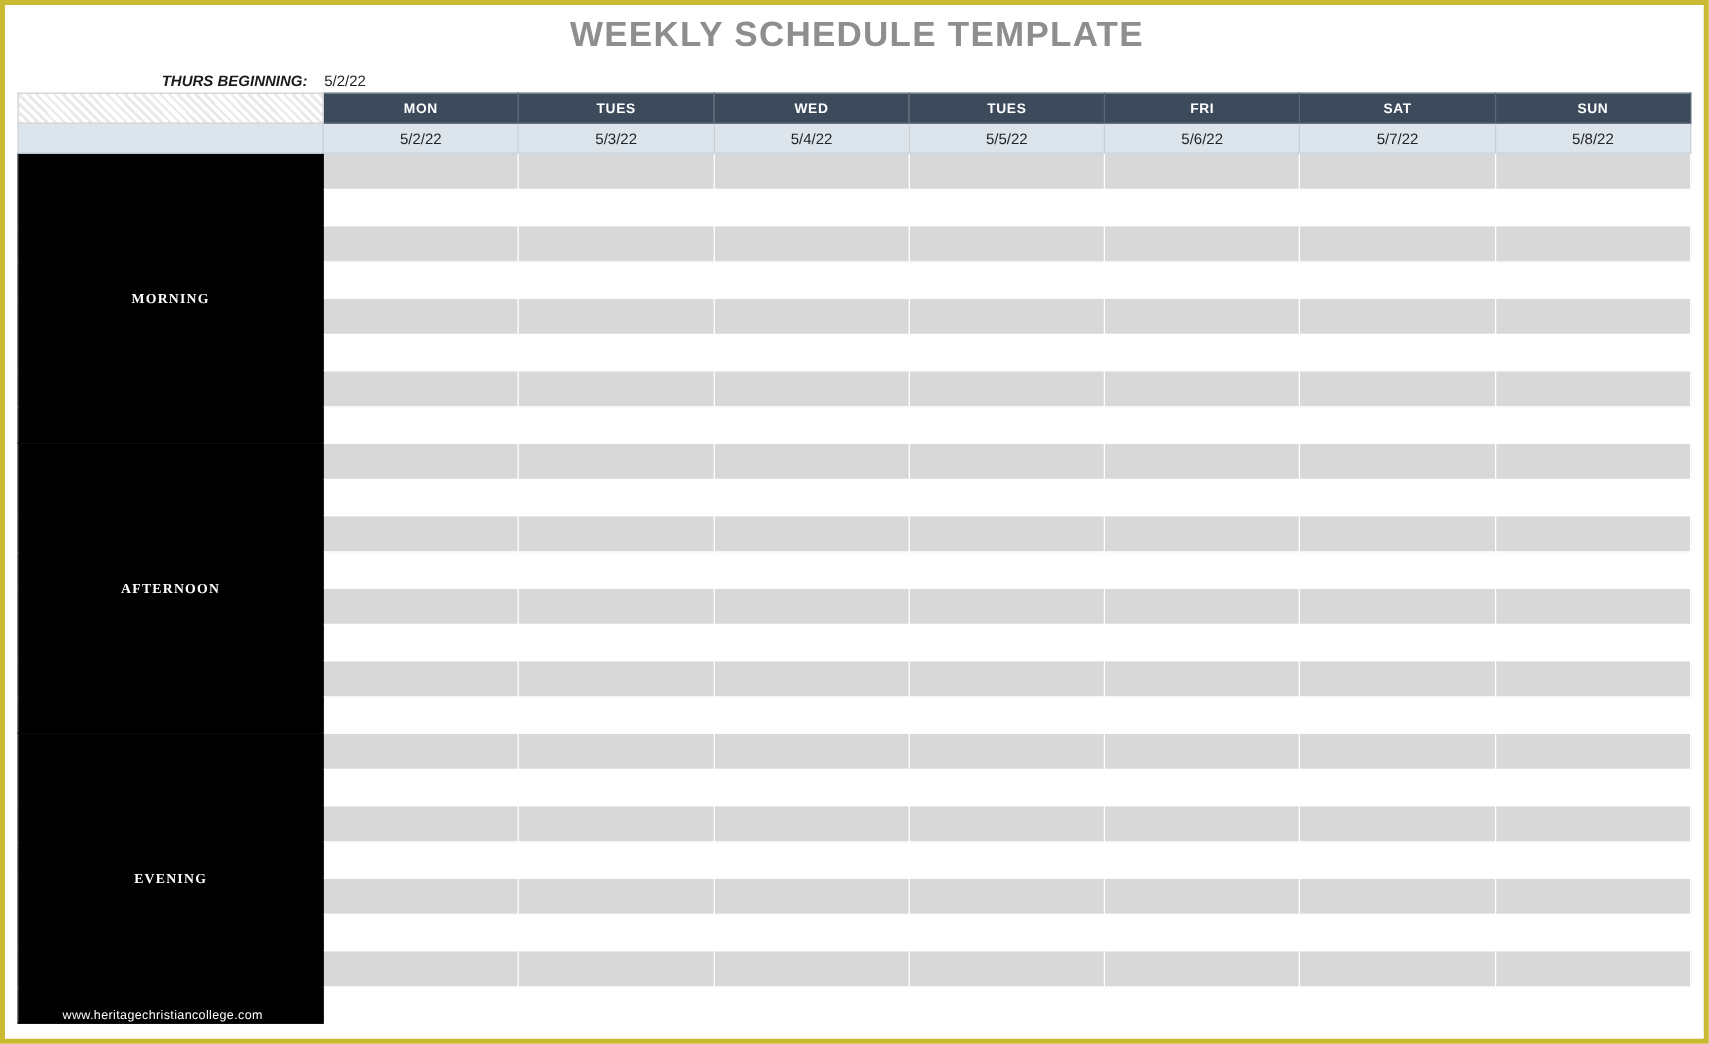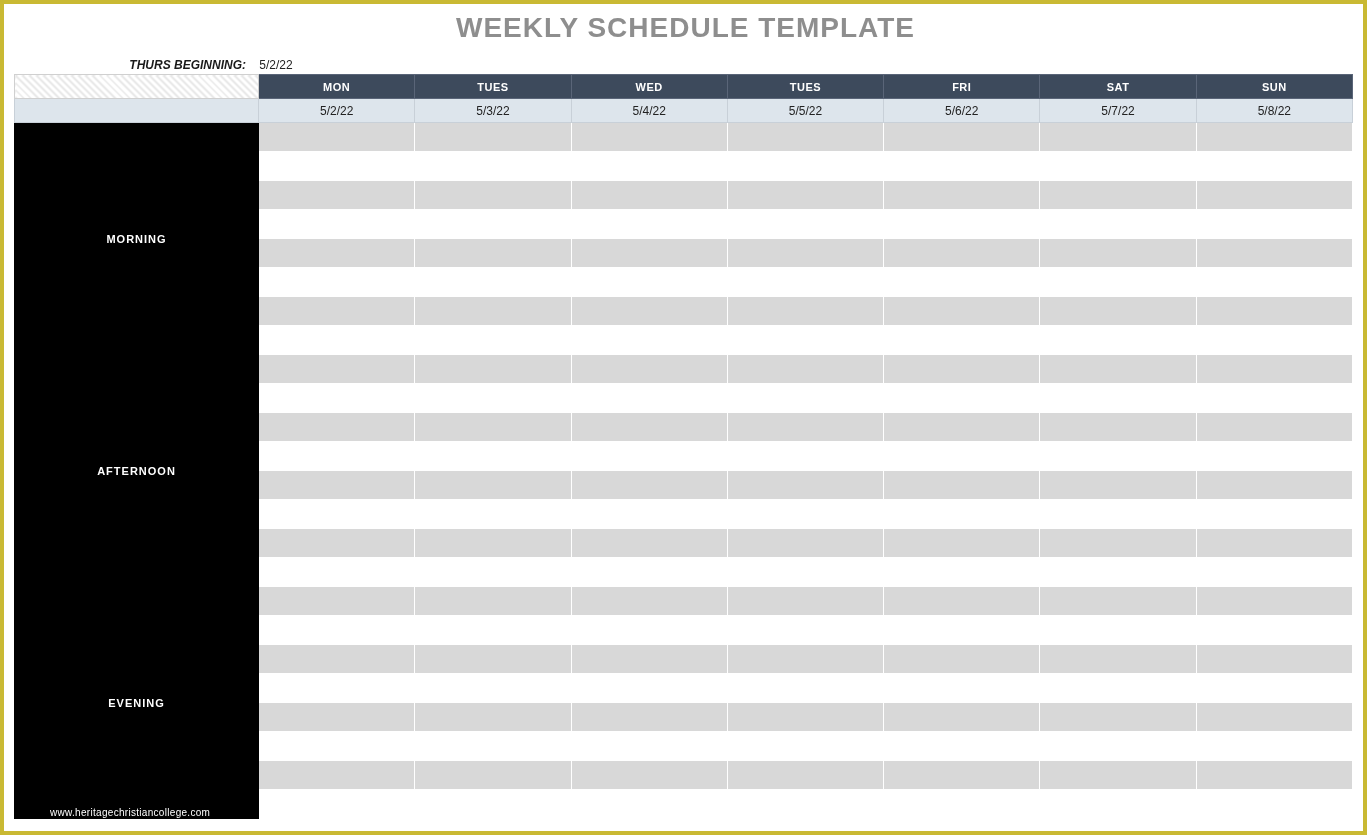--- a/index.html
+++ b/index.html
@@ -81,20 +81,21 @@
   }
   td.period-label {
     background: #000;
     color: #fff;
     font-size: 11px;
     font-weight: 700;
     text-align: center;
     letter-spacing: 1px;
     border: 1px solid #000;
     vertical-align: middle;
+    font-family: Liberation Serif, serif;
   }
   td.slot {
     height: 29px;
     border: 1px solid #fff;
   }
   .shade { background: #d8d8d8; }
   .light { background: #fff; }
   .watermark {
     position: absolute;
     bottom: 1px;

